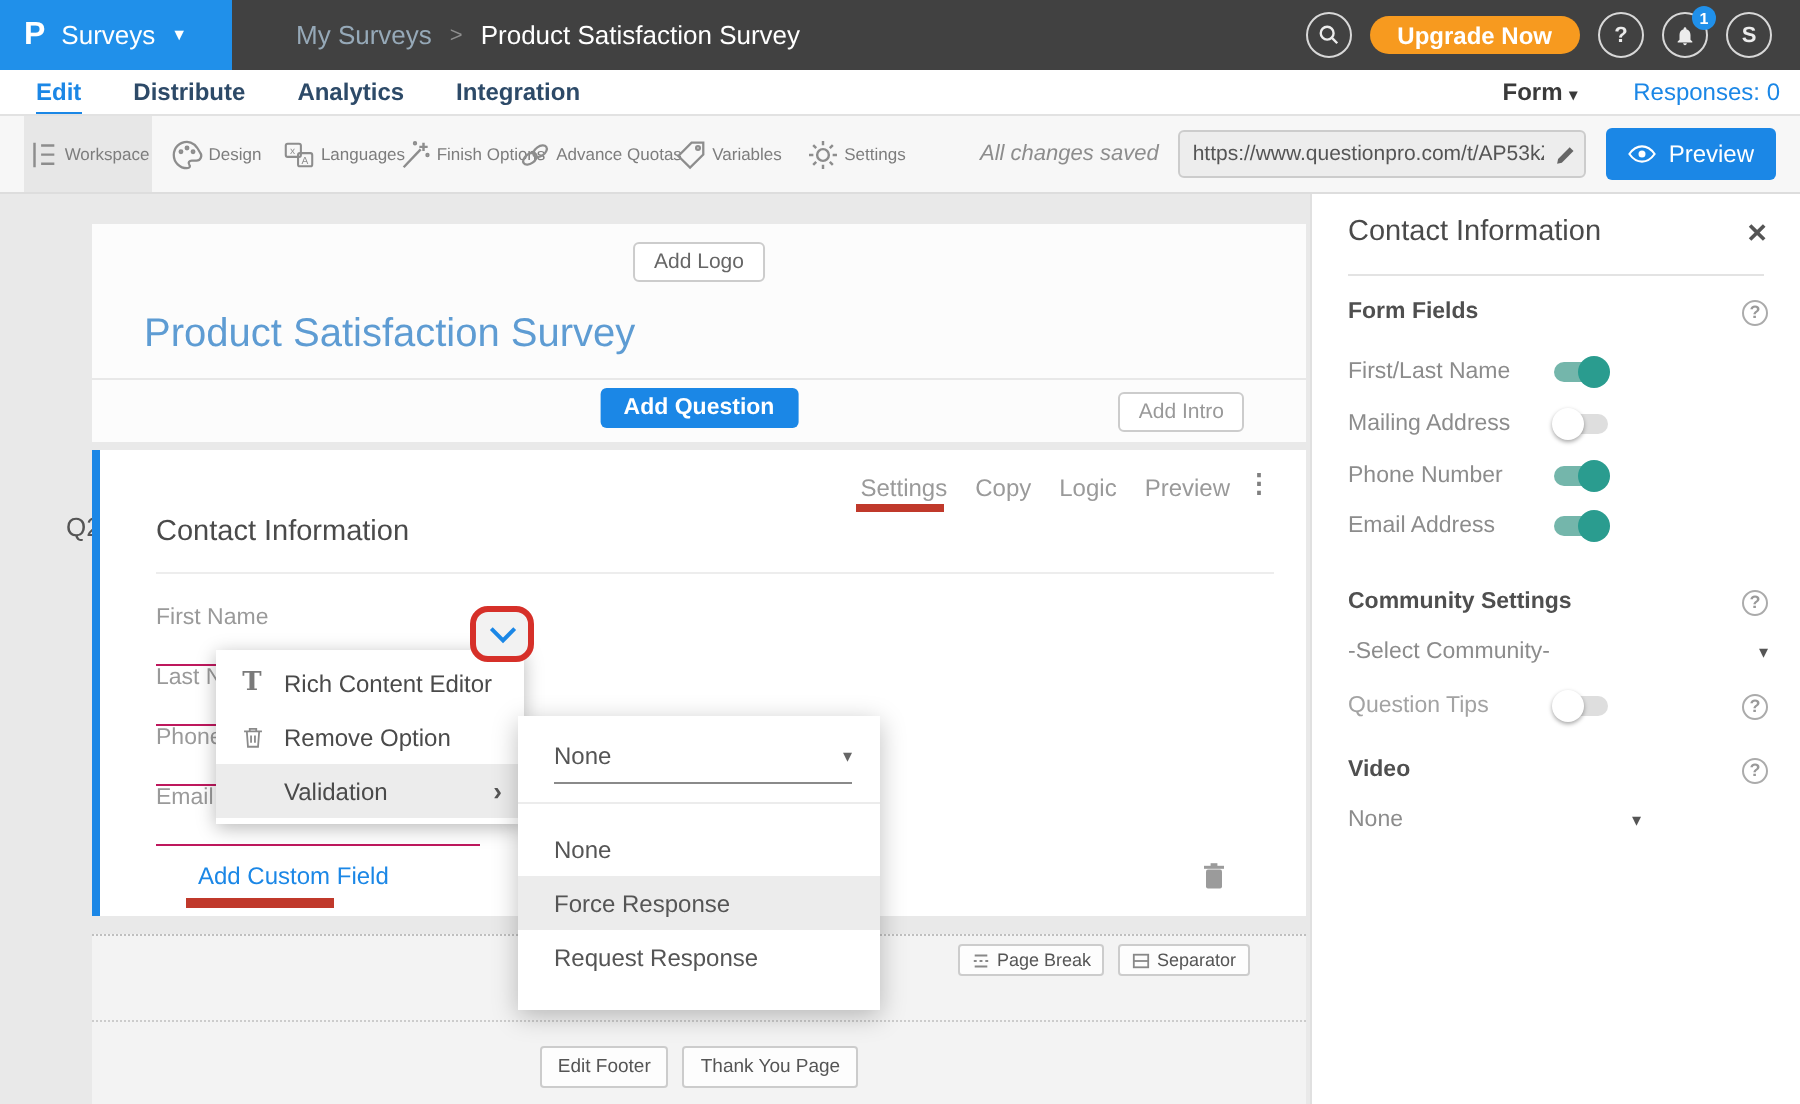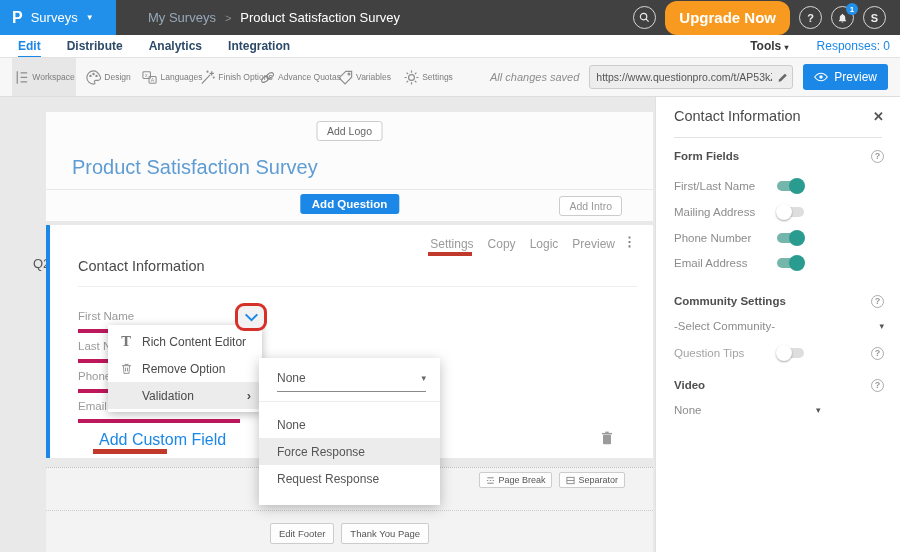--- a/index.html
+++ b/index.html
@@ -11,21 +11,21 @@
 .logo-area{width:116px;height:35px;background:#2090ea;display:flex;align-items:center;gap:8px;padding:0 12px;cursor:pointer}
 .logo-p{color:#fff;font-weight:bold;font-size:16px}
 .logo-label{color:#fff;font-size:13px}
 .w-caret{font-size:8px;color:#fff}
 .breadcrumb{display:flex;align-items:center;gap:9px;margin-left:32px;font-size:13px}
 .bc-parent{color:#96a9b8}
 .bc-sep{color:#8f8f8f;font-size:11px}
 .bc-current{color:#fff}
 .topbar-right{margin-left:auto;display:flex;align-items:center;gap:9px;padding-right:14px}
 .circle-btn{width:23px;height:23px;border:1.5px solid #d8d8d8;border-radius:50%;display:flex;align-items:center;justify-content:center;color:#ececec;font-size:11px;font-weight:bold;position:relative;cursor:pointer;background:transparent}
-.upgrade-btn{background:#f79a1f;color:#fff;font-size:15px;font-weight:bold;height:34px;padding:0 14px;border-radius:12px;display:flex;align-items:center;cursor:pointer}
+.upgrade-btn{background:#f79a1f;color:#fff;font-size:12px;font-weight:bold;height:19px;padding:0 14px;border-radius:12px;display:flex;align-items:center;cursor:pointer}
 .badge{position:absolute;top:-4px;right:-5px;background:#2090ea;color:#fff;width:12px;height:12px;border-radius:50%;font-size:8px;font-weight:bold;display:flex;align-items:center;justify-content:center}
 
 
 .nav{position:absolute;left:0;top:35px;width:900px;height:23px;background:#fff;border-bottom:1px solid #e2e2e2;display:flex;align-items:center;padding:0 10px 0 18px;z-index:19}
 .nav-tabs{display:flex;gap:26px}
 .nav-tab{font-size:12px;font-weight:bold;color:#2d4a68;line-height:20px;cursor:pointer}
 .nav-tab.active{color:#1b87e6;border-bottom:1px solid #1b87e6}
 .nav-right{margin-left:auto;display:flex;align-items:center;gap:28px}
 .tools{font-size:12px;font-weight:bold;color:#3a3a3a;cursor:pointer}
 .tools .w-caret2{font-size:8px;color:#3a3a3a}
@@ -52,23 +52,23 @@
 .add-question-btn{position:absolute;left:50%;transform:translateX(-50%);top:4px;background:#1b87e6;color:#fff;font-size:11.5px;font-weight:bold;border-radius:3px;padding:4px 12px;cursor:pointer}
 .add-intro-btn{position:absolute;right:31px;top:6px;background:#fff;border:1px solid #ccc;border-radius:3px;font-size:10.5px;color:#999;padding:3px 9px;cursor:pointer}
 
 .q2-label{position:absolute;left:33px;top:159px;font-size:13px;color:#555}
 .q-block{position:absolute;left:46px;top:128px;width:607px;height:233px;background:#fff;border-left:4px solid #1b87e6}
 .q-menu{position:absolute;top:12px;right:38px;display:flex;gap:14px;font-size:12px;color:#9a9a9a}
 .q-menu span{cursor:pointer}
 .q-kebab{position:absolute;top:9px;right:17px;color:#808080;font-size:13px;font-weight:bold;cursor:pointer}
 .q-title{position:absolute;left:28px;top:33px;font-size:14.5px;color:#4a4a4a}
 .q-divider{position:absolute;left:28px;right:16px;top:61px;border-top:1px solid #ededed}
-.f-row{position:absolute;left:28px;width:162px;height:30px;border-bottom:4px solid #be185d;display:flex;align-items:center;font-size:11.5px;color:#9a9a9a}
+.f-row{position:absolute;left:28px;width:162px;height:30px;border-bottom:1px solid #be185d;display:flex;font-size:11.5px;color:#9a9a9a}
 .f-caret{margin-left:auto;font-size:9px;color:#8a8a8a}
-.acf-link{position:absolute;left:49px;top:206px;font-size:16px;color:#1b87e6;cursor:pointer}
+.acf-link{position:absolute;left:49px;top:206px;font-size:12px;color:#1b87e6;cursor:pointer}
 .q-trash{position:absolute;right:40px;top:206px;cursor:pointer}
 
 .sec-bottom{position:absolute;left:46px;top:370px;width:607px;height:85px;background:#f3f3f3;border-top:1px dotted #bfbfbf}
 .pb-row{position:absolute;top:4px;right:28px;display:flex;gap:7px}
 .mini-btn{background:#fdfdfd;border:1px solid #ccc;border-radius:2px;font-size:9px;color:#555;padding:2px 6px;display:flex;align-items:center;gap:3px;cursor:pointer}
 .dotted-div{position:absolute;left:0;right:0;top:42px;border-top:1px dotted #ccc}
 .footer-row{position:absolute;top:55px;left:0;right:0;display:flex;justify-content:center;gap:7px}
 .footer-btn{background:#fdfdfd;border:1px solid #ccc;border-radius:2px;font-size:9.5px;color:#555;padding:4px 8px;cursor:pointer}
 
 
@@ -151,21 +151,21 @@
   </div>
 
   <div class="nav">
     <div class="nav-tabs">
       <span class="nav-tab active">Edit</span>
       <span class="nav-tab">Distribute</span>
       <span class="nav-tab">Analytics</span>
       <span class="nav-tab">Integration</span>
     </div>
     <div class="nav-right">
-      <span class="tools"><span>Tools</span> <span class="w-caret2">▾</span></span>
+      <span class="tools"><span>Form</span> <span class="w-caret2">▾</span></span>
       <span class="responses">Responses: 0</span>
     </div>
   </div>
 
   <div class="toolbar">
     <div class="tb-item active">
       <span>
           <svg width="17" height="17" viewBox="0 0 18 18" fill="none" stroke="#8d8d8d" stroke-width="1.3">
             <path d="M4.5 2.5v13M8 4h7M8 8.8h7M8 13.6h7"></path>
           </svg>

